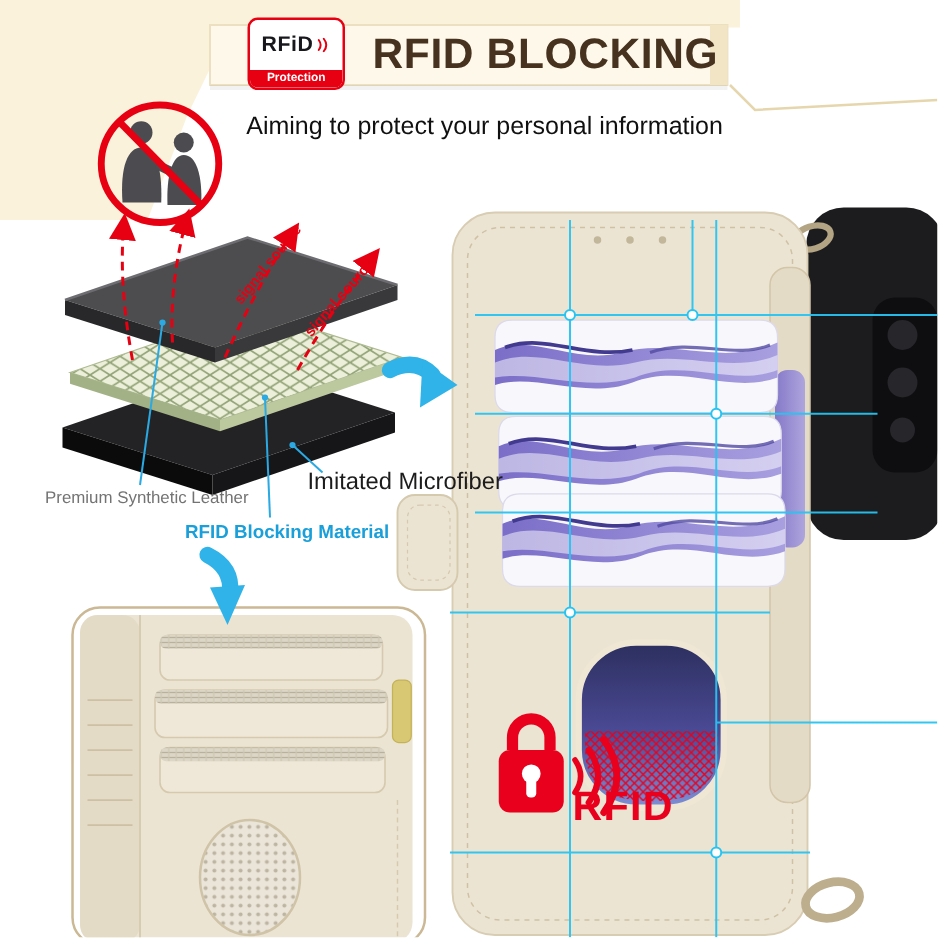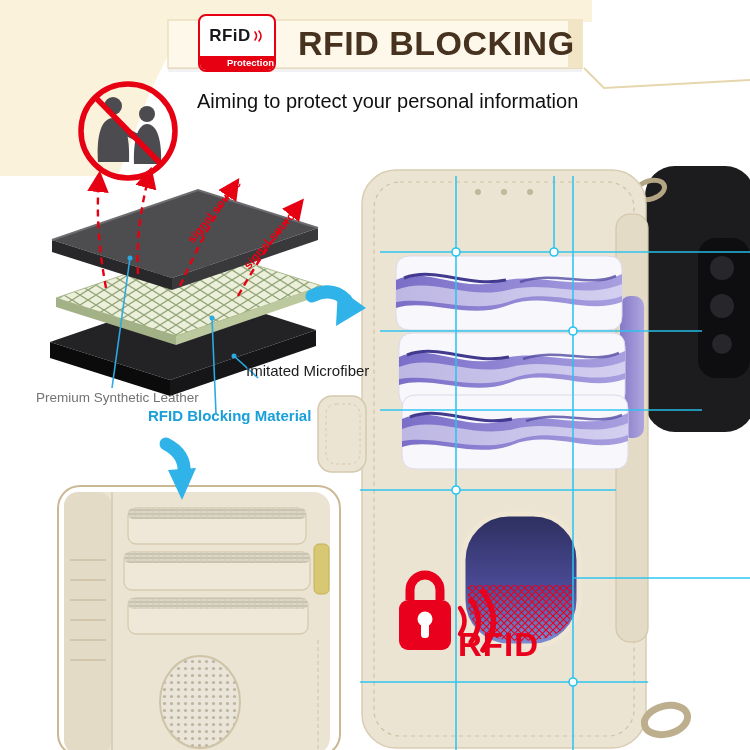--- a/index.html
+++ b/index.html
@@ -6,27 +6,27 @@
   .page{position:relative;width:750px;height:750px;overflow:hidden;background:#fff;
         font-family:"Liberation Sans",sans-serif;}
   .page svg.art{position:absolute;left:0;top:0;z-index:1;}
   .txt{position:absolute;z-index:3;white-space:nowrap;}
   .logo{position:absolute;left:198px;top:14px;z-index:3;width:78px;height:58px;
         background:#fff;border:2.5px solid #e60012;border-radius:8px;
         display:flex;flex-direction:column;overflow:hidden;box-sizing:border-box;}
   .logo-top{flex:1;display:flex;align-items:center;justify-content:center;gap:2px;}
   .logo-word{font-weight:800;font-size:17px;color:#17171c;letter-spacing:0.5px;}
   .logo-bottom{background:#e60012;color:#fff;font-size:9.5px;font-weight:700;
-        text-align:right;line-height:14px;height:14px;}
+        text-align:center;line-height:14px;height:14px;}
   .main-title{left:298px;top:24px;font-size:34px;font-weight:700;color:#46321e;letter-spacing:0.5px;}
   .intro-1{left:197px;top:90px;font-size:20px;color:#101010;}
   .intro-2{left:197px;top:118px;font-size:20px;color:#101010;}
   .lbl-leather{left:36px;top:390px;font-size:13.5px;color:#737373;}
-  .lbl-rfid{left:148px;top:407px;font-size:15px;font-weight:700;color:#199fd9;}
-  .lbl-micro{left:246px;top:362px;font-size:15px;color:#1c1c1c;}
+  .lbl-rfid{left:148px;top:417px;font-size:15px;font-weight:700;color:#199fd9;}
+  .lbl-micro{left:246px;top:375px;font-size:19px;color:#1c1c1c;}
   .badge-1{left:458px;top:626px;font-size:33px;font-weight:900;color:#e8001c;letter-spacing:1px;}
   .badge-2{left:386px;top:660px;font-size:33px;font-weight:900;color:#e8001c;letter-spacing:1px;}
 </style>
 </head>
 <body>
 
 <div class="page">
 
 <svg class="art" width="750" height="750" viewBox="0 0 750 750">
   <defs>

